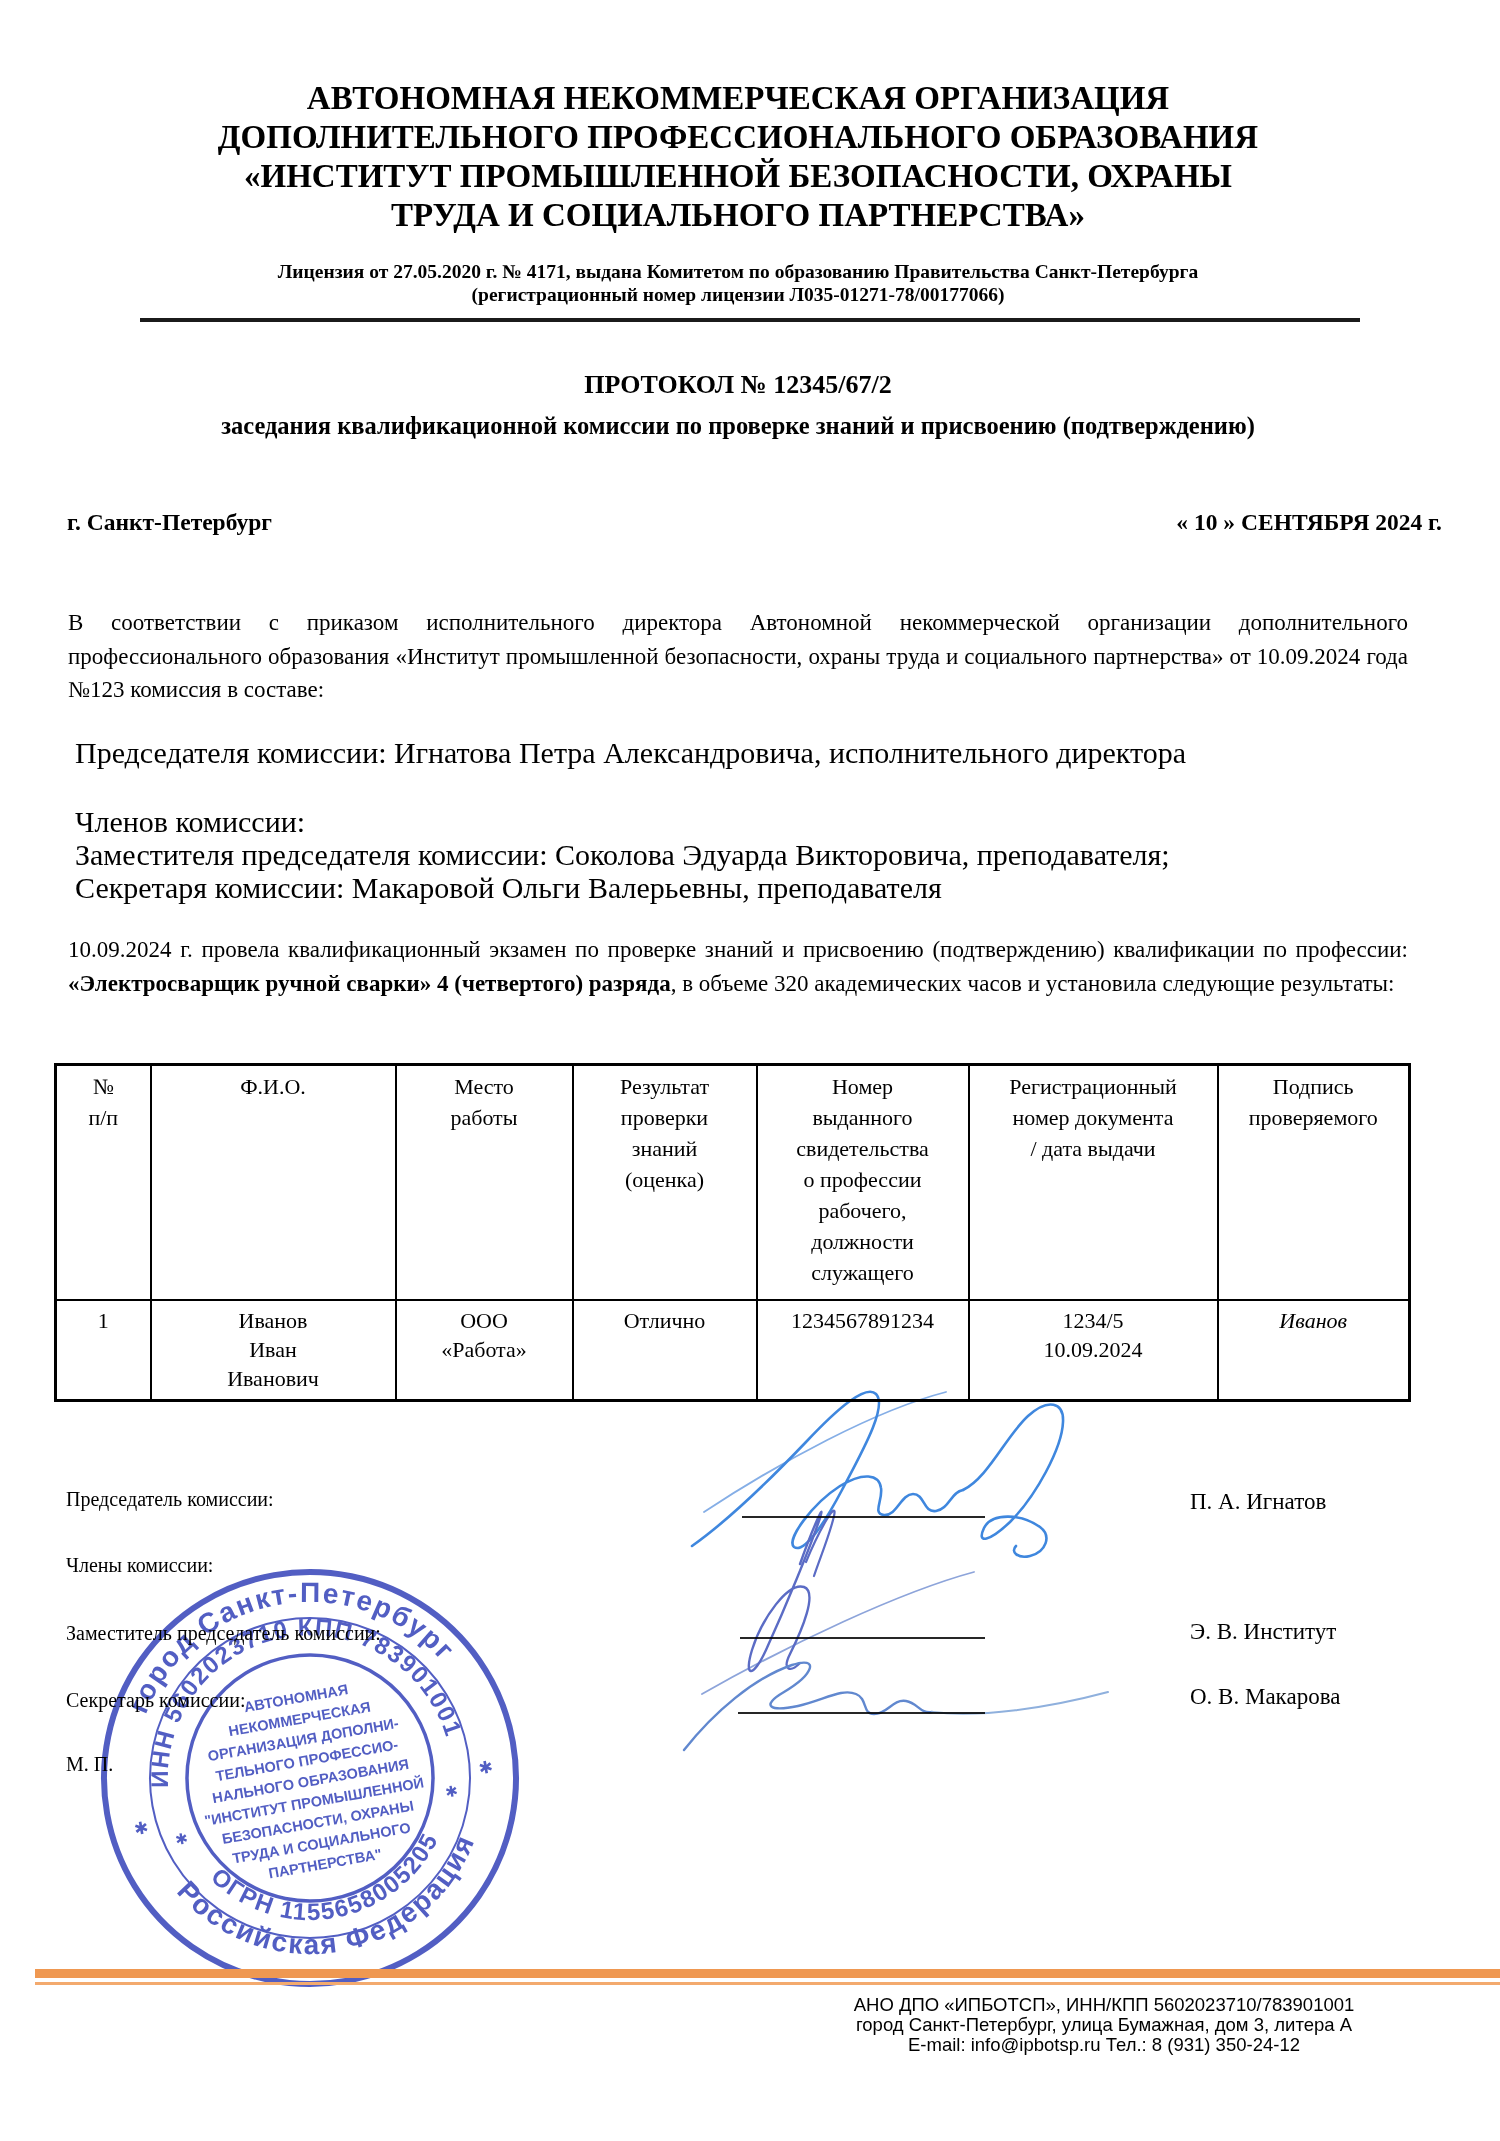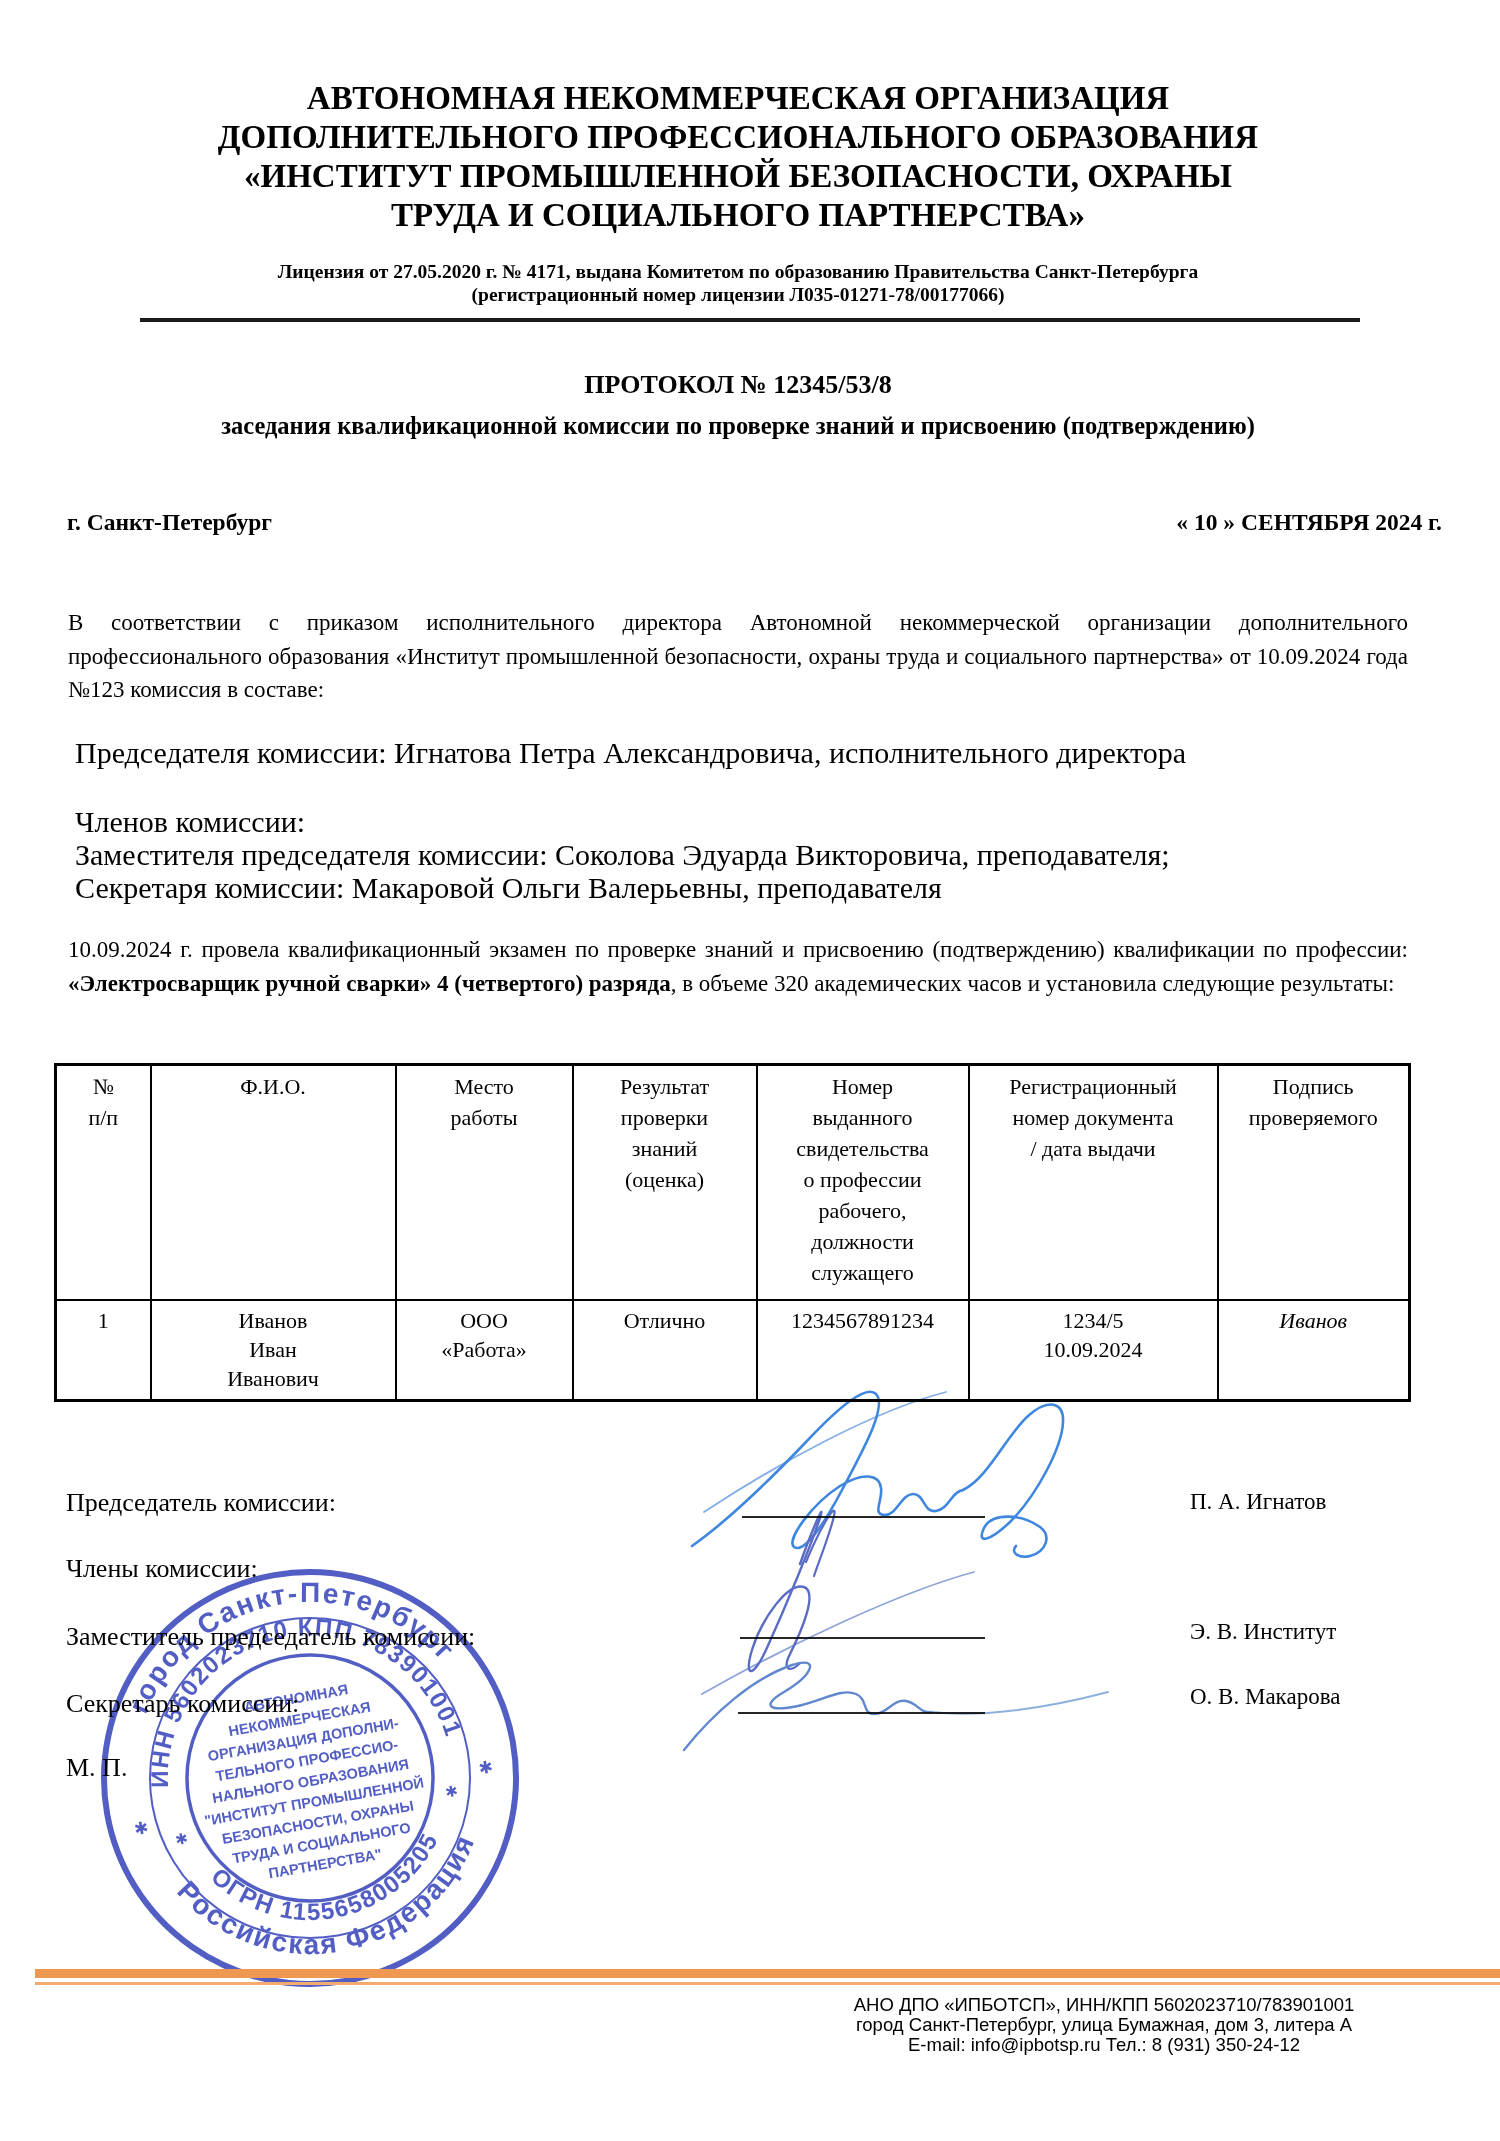--- a/index.html
+++ b/index.html
@@ -21,21 +21,21 @@
   .b { font-weight:bold; }
   table.results { position:absolute; left:54px; top:1063px; width:1354px;
     border-collapse:collapse; table-layout:fixed; border:3px solid #000;
     font-size:22px; }
   table.results td { border:2px solid #000; vertical-align:top; text-align:center;
     white-space:pre-line; padding:5px 4px 4px 4px; }
   tr.hdr td { line-height:31px; height:224px; }
   tr.data td { line-height:29px; height:89px; }
   td.fio { text-align:left; padding-left:14px; }
   td.sig-cell { font-style:italic; }
-  .sign-label { font-size:26px; }
+  .sign-label { font-size:20px; }
   .sign-name { font-size:23px; }
   .sig-line { height:0; border-bottom:2px solid #262626; }
   .ink-overlay { left:0; top:0; width:1500px; height:2141px; pointer-events:none;
     mix-blend-mode:multiply; }
   .stamp-box { left:100px; top:1568px; width:420px; height:420px;
     mix-blend-mode:multiply; opacity:.92; pointer-events:none; }
   .accent-thick { left:35px; width:1465px; height:9px; }
   .accent-thin  { left:35px; width:1465px; height:3px; }
   .footer-block { right:90px; top:1995px; width:700px; text-align:center;
     font-family:"Liberation Sans","DejaVu Sans",sans-serif;
@@ -53,21 +53,21 @@
     <div>ТРУДА И СОЦИАЛЬНОГО ПАРТНЕРСТВА»</div>
   </div>
 
   <div class="abs centered license" style="top:260px;">
     <div>Лицензия от 27.05.2020 г. № 4171, выдана Комитетом по образованию Правительства Санкт-Петербурга</div>
     <div>(регистрационный номер лицензии Л035-01271-78/00177066)</div>
   </div>
 
   <div class="abs rule" style="top:318px;"></div>
 
-  <div class="abs centered protocol-title" style="top:370px;">ПРОТОКОЛ № 12345/53/8</div>
+  <div class="abs centered protocol-title" style="top:370px;">ПРОТОКОЛ № 12345/67/2</div>
   <div class="abs centered subtitle" style="top:409px;">
     <div>заседания квалификационной комиссии по проверке знаний и присвоению (подтверждению)</div>
   </div>
 
   <div class="abs cityrow" style="left:67px; top:509px;">г. Санкт-Петербург</div>
   <div class="abs cityrow" style="right:102px; top:509px;">« 10 » СЕНТЯБРЯ 2024 г.</div>
 
   <div class="abs bodytext" style="top:606px;">В соответствии с приказом исполнительного директора Автономной некоммерческой организации дополнительного профессионального образования «Институт промышленной безопасности, охраны труда и социального партнерства» от 10.09.2024 года №123 комиссия в составе:</div>
 
   <div class="abs bodyline" style="top:736px;">Председателя комиссии: Игнатова Петра Александровича, исполнительного директора</div>

